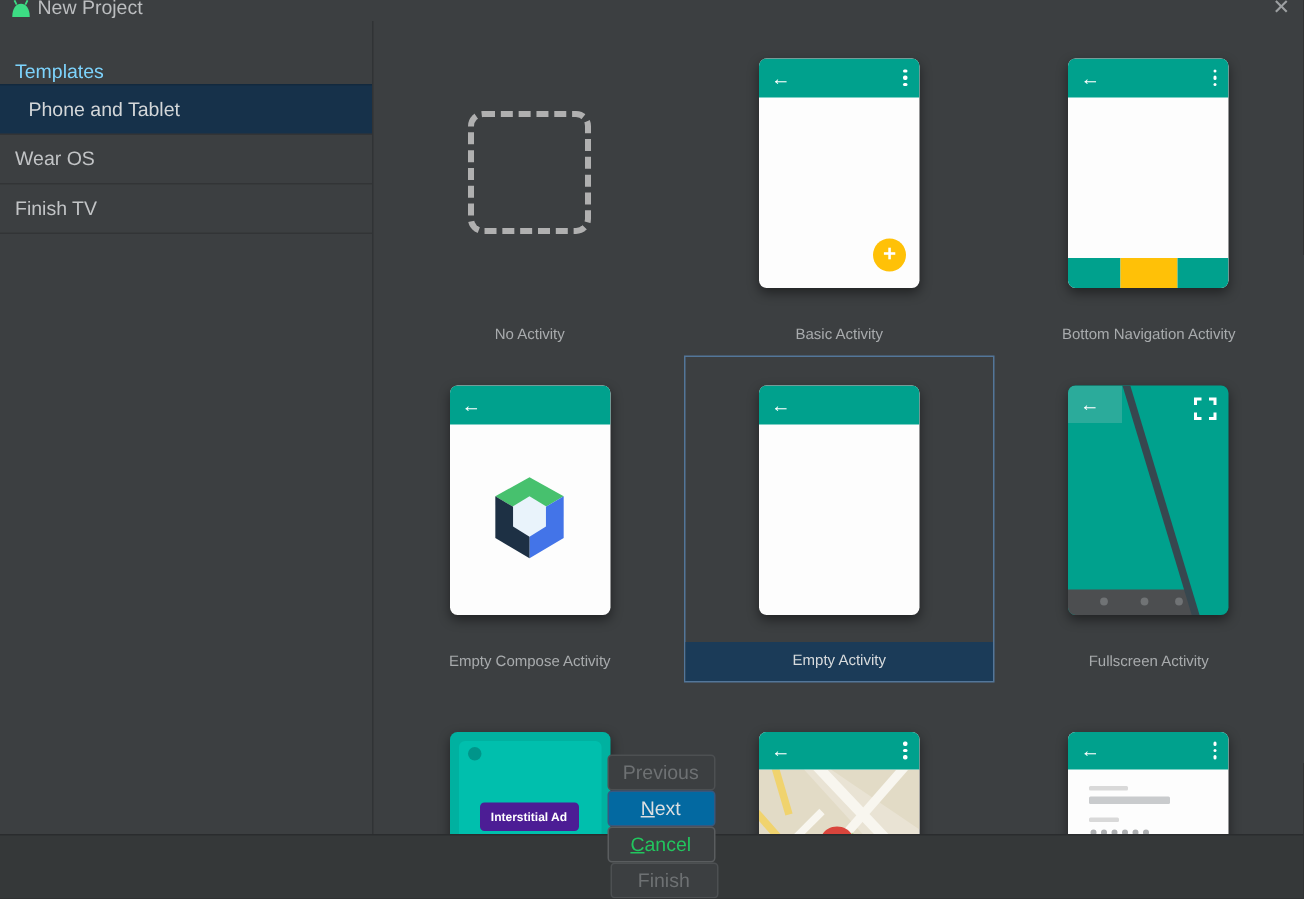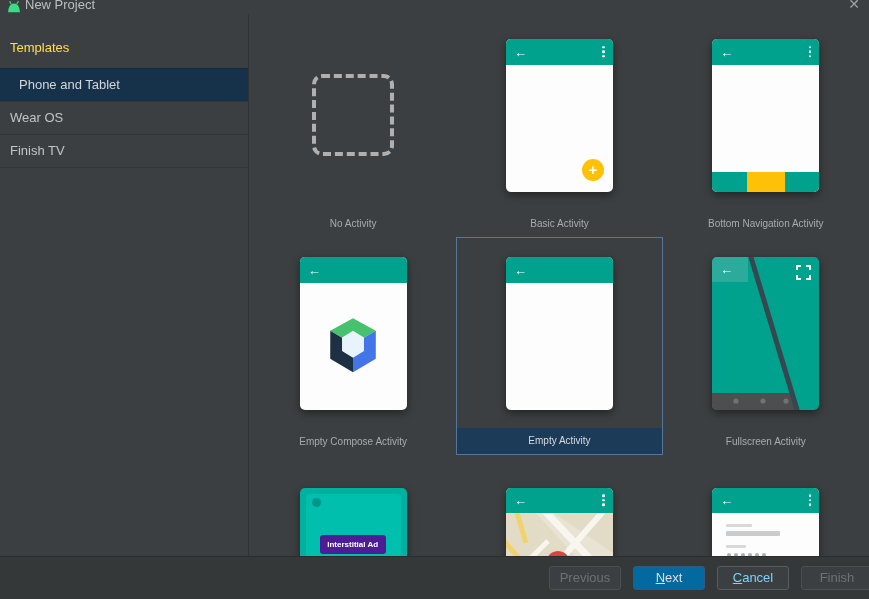--- a/index.html
+++ b/index.html
@@ -7,21 +7,21 @@
   .window{position:relative;width:869px;height:599px;background:#3c3f41;overflow:hidden;}
 
   
   .titlebar{position:absolute;top:0;left:0;right:0;height:14px;z-index:5;}
   .title-icon{position:absolute;left:7px;top:-1px;}
   .title-text{position:absolute;left:25px;top:-3px;font-size:13px;color:#bcbec0;white-space:nowrap;}
   .close-x{position:absolute;right:9px;top:-4px;font-size:14px;color:#9da0a2;cursor:default;}
 
   
   .sidebar{position:absolute;left:0;top:14px;width:249px;bottom:43px;border-right:1px solid #303335;box-sizing:border-box;}
-  .sidebar-section-label{margin:26px 0 13px 10px;font-size:13px;color:#fde047;}
+  .sidebar-section-label{margin:26px 0 1px 10px;font-size:13px;color:#7dd3fc;}
   .sidebar-list{list-style:none;margin:0;padding:0;}
   .sidebar-item{height:32px;line-height:32px;padding-left:10px;font-size:13px;color:#c2c4c6;border-top:1px solid rgba(0,0,0,0.16);cursor:pointer;}
   .sidebar-item:last-child{border-bottom:1px solid rgba(0,0,0,0.16);}
   .sidebar-item.selected{background:#16314a;color:#d4d7d9;padding-left:19px;}
 
   
   .main{position:absolute;left:250px;top:14px;right:0;bottom:43px;overflow:hidden;}
   .grid{display:grid;grid-template-columns:repeat(3,1fr);padding-top:5px;}
   .cell{height:218px;display:flex;flex-direction:column;align-items:center;position:relative;box-sizing:border-box;cursor:pointer;}
   .cell.selected{border:1px solid #537699;}
@@ -48,22 +48,22 @@
   .admob-screen{position:absolute;left:6px;top:6px;right:6px;bottom:6px;background:#00bfad;border-radius:4px;}
   .admob-cam{position:absolute;left:12px;top:10px;width:9px;height:9px;border-radius:50%;background:#00958a;}
   .admob-badge{position:absolute;left:20px;top:47px;width:66px;height:19px;background:#4c1d95;border-radius:3px;color:#fff;font-size:8px;font-weight:bold;text-align:center;line-height:19px;}
   
   .login-line{position:absolute;background:#d9d9d9;height:3px;border-radius:1px;}
   .login-bar{position:absolute;background:#c9cbcd;height:5px;border-radius:1px;}
   .login-dots{position:absolute;display:flex;}
   .login-dots i{width:4px;height:4px;border-radius:50%;background:#adafb1;margin-right:3px;}
 
   
-  .footer{position:absolute;left:0;right:0;bottom:0;height:43px;background:#353839;border-top:1px solid #2a2c2e;display:flex;align-items:center;justify-content:flex-end;box-sizing:border-box;}
-  .btn{width:72px;height:24px;box-sizing:border-box;border:1px solid #5a5d5f;border-radius:3px;background:#3c3f41;color:#7dd3fc;font-size:13px;text-align:center;line-height:22px;margin-left:12px;cursor:pointer;white-space:nowrap;}
+  .footer{position:absolute;left:0;right:0;bottom:0;height:43px;background:#353839;border-top:1px solid #2a2c2e;display:flex;align-items:center;justify-content:flex-end;box-sizing:border-box;flex-direction:column;}
+  .btn{width:72px;height:24px;box-sizing:border-box;border:1px solid #5a5d5f;border-radius:3px;background:#3c3f41;color:#22c55e;font-size:13px;text-align:center;line-height:22px;margin-left:12px;cursor:pointer;white-space:nowrap;}
   .btn.disabled{color:#6e7173;border-color:#4d5052;}
   .btn.primary{background:#0369a1;border-color:#365880;color:#dddfe1;}
   .btn:last-child{margin-right:-4px;}
   .mn{text-decoration:underline;}
 </style>
 </head>
 <body>
 
 <div class="window">
 

